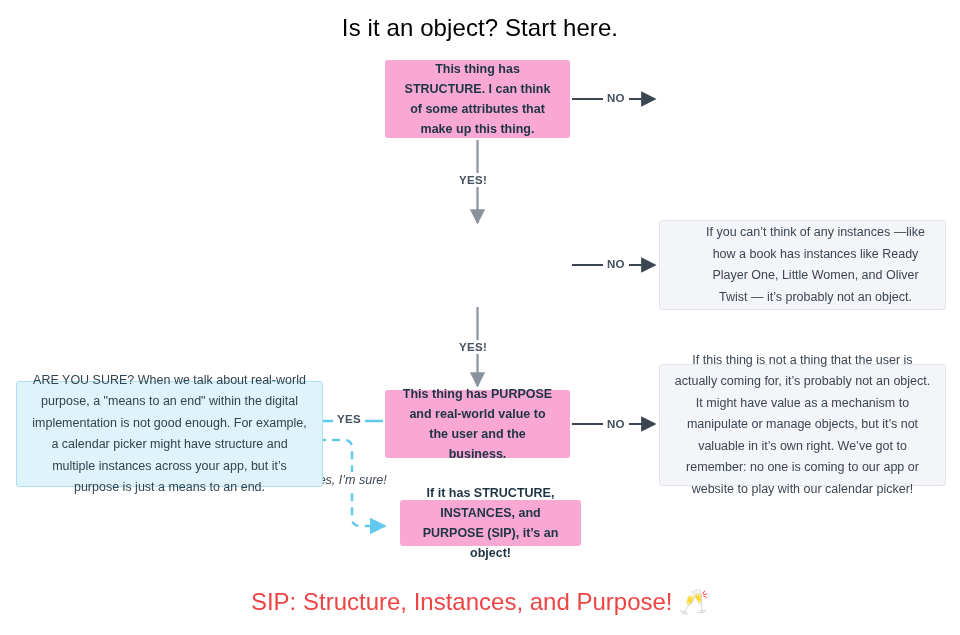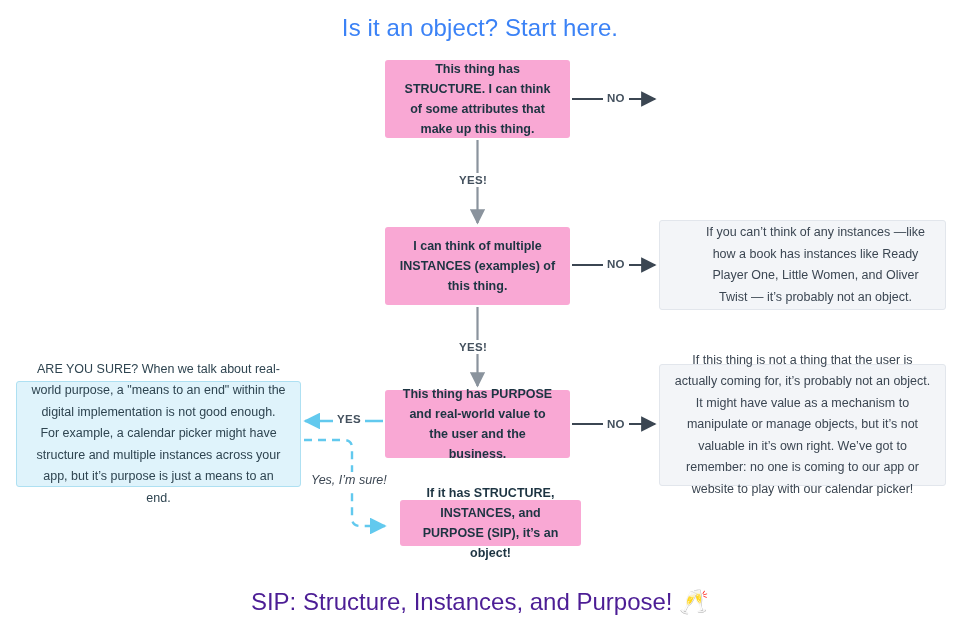--- a/index.html
+++ b/index.html
@@ -16,30 +16,30 @@
   }
   .canvas { position: absolute; inset: 0; }
 
   
   .page-title {
     position: absolute;
     left: 0; right: 0; top: 14px;
     text-align: center;
     font-size: 24px;
     font-weight: 400;
-    color: #3b82f6;
+    color: #000000;
     letter-spacing: 0.1px;
   }
   .page-footer {
     position: absolute;
     left: 0; right: 0; top: 588px;
     text-align: center;
     font-size: 24px;
     font-weight: 400;
-    color: #4c1d95;
+    color: #ef4444;
   }
 
   
   .node {
     position: absolute;
     display: flex;
     align-items: center;
     justify-content: center;
     text-align: center;
     border-radius: 3px;
@@ -73,21 +73,21 @@
   
   #node-structure  { left: 385px; top: 60px;  width: 185px; height: 78px; }
   #node-no-structure { left: 659px; top: 57px; width: 287px; height: 84px; }
 
   #node-instances  { left: 385px; top: 227px; width: 185px; height: 78px; }
   #node-no-instances { left: 659px; top: 220px; width: 287px; height: 90px; padding-left: 26px; }
 
   #node-purpose    { left: 385px; top: 390px; width: 185px; height: 68px; }
   #node-no-purpose { left: 659px; top: 364px; width: 287px; height: 122px; }
 
-  #node-are-you-sure { left: 16px; top: 381px; width: 285px; height: 106px; }
+  #node-are-you-sure { left: 16px; top: 381px; width: 307px; height: 106px; }
 
   #node-sip        { left: 400px; top: 500px; width: 181px; height: 46px; }
 
   
   .connectors {
     position: absolute; left: 0; top: 0;
     width: 960px; height: 635px;
     pointer-events: none;
   }
 
@@ -159,23 +159,20 @@
   <div class="edge-label" id="label-no-2">NO</div>
   <div class="edge-label" id="label-no-3">NO</div>
   <div class="edge-label" id="label-yes-sure">YES</div>
   <div class="edge-label plain" id="label-im-sure">Yes, I’m sure!</div>
 
   <div class="node blue" id="node-structure">
     <div class="node-inner">This thing has STRUCTURE. I can think of some attributes that make up this thing.</div>
   </div>
 
 
-  <div class="node blue" id="node-instances">
-    <div class="node-inner">I can think of multiple INSTANCES (examples) of this thing.</div>
-  </div>
 
   <div class="node grey" id="node-no-instances">
     <div class="node-inner">If you can’t think of any instances —like how a book has instances like Ready Player One, Little Women, and Oliver Twist — it’s probably not an object.</div>
   </div>
 
   <div class="node blue" id="node-purpose">
     <div class="node-inner">This thing has PURPOSE and real-world value to the user and the business.</div>
   </div>
 
   <div class="node grey" id="node-no-purpose">

